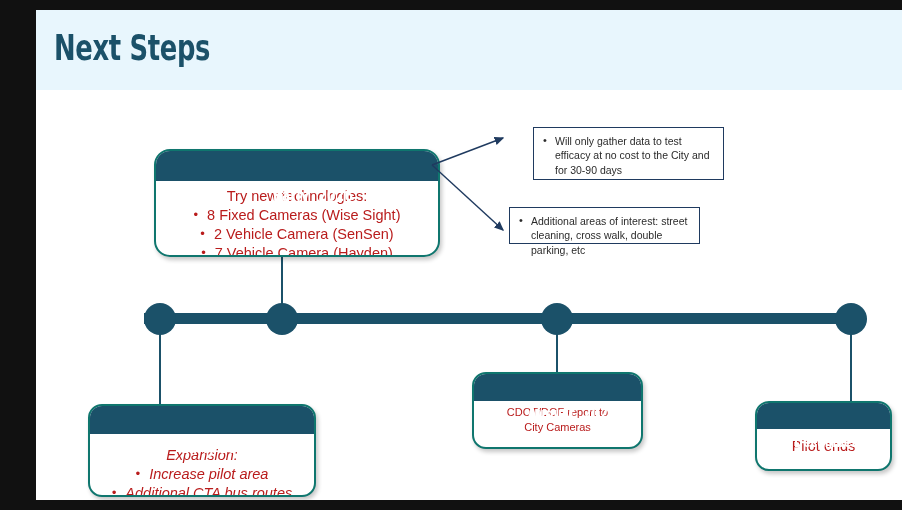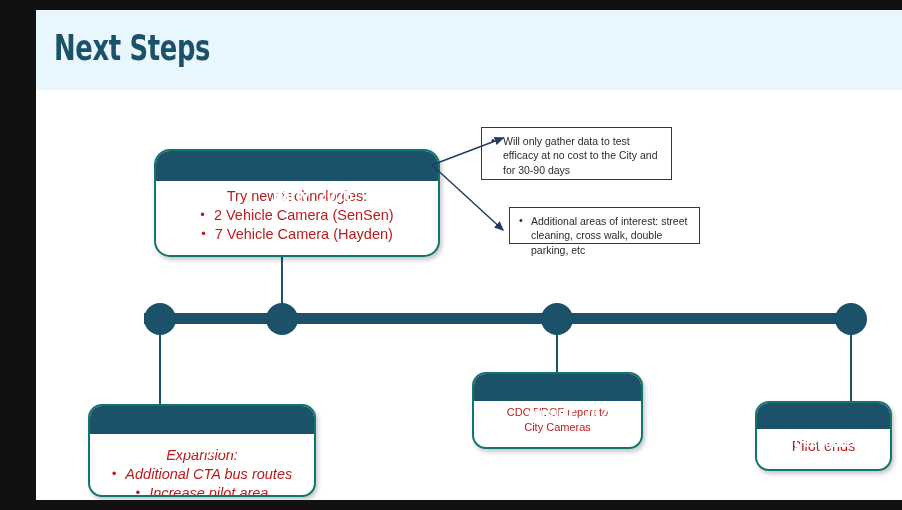--- a/index.html
+++ b/index.html
@@ -129,21 +129,21 @@
     line-height: 1.36;
   }
   .callout ul { list-style: none; }
   .callout li { padding-left: 14px; position: relative; }
   .callout li::before {
     content: "\2022";
     position: absolute;
     left: 2px; top: -1px;
     font-size: 11px;
   }
-  #callout-efficacy { left: 445px; top: 117px; width: 191px; height: 53px; }
+  #callout-efficacy { left: 497px; top: 117px; width: 191px; height: 53px; }
   #callout-areas    { left: 473px; top: 197px; width: 191px; height: 37px; }
 
   #arrows { position: absolute; left: 0; top: 0; width: 882px; height: 490px; pointer-events: none; }
 </style>
 </head>
 <body>
 
 <div id="slide">
 
   <div id="banner">
@@ -162,35 +162,36 @@
   <div class="connector" style="left:520px; top:322px; height:42px;"></div>
   <div class="connector" style="left:814px; top:322px; height:71px;"></div>
 
   <div class="card" id="card-main">
     <div class="card-header">
       <span>Early  2026</span>
     </div>
     <div class="card-body">
       <span class="lead">Try new technologies:</span>
       <ul>
+        <li>8 Fixed Cameras (Wise Sight)</li>
         <li>2 Vehicle Camera (SenSen)</li>
         <li>7 Vehicle Camera (Hayden)</li>
       </ul>
     </div>
   </div>
 
   <div class="card" id="card-expansion">
     <div class="card-header">
       <span>Early 2026</span>
     </div>
     <div class="card-body">
       <span class="lead">Expansion:</span>
       <ul>
+        <li>Increase pilot area</li>
         <li>Additional CTA bus routes</li>
-        <li>Increase pilot area</li>
       </ul>
     </div>
   </div>
 
   <div class="card" id="card-august">
     <div class="card-header">
       <span>August  2026</span>
     </div>
     <div class="card-body">
       <span class="lead">CDOT/DOF report to</span>

